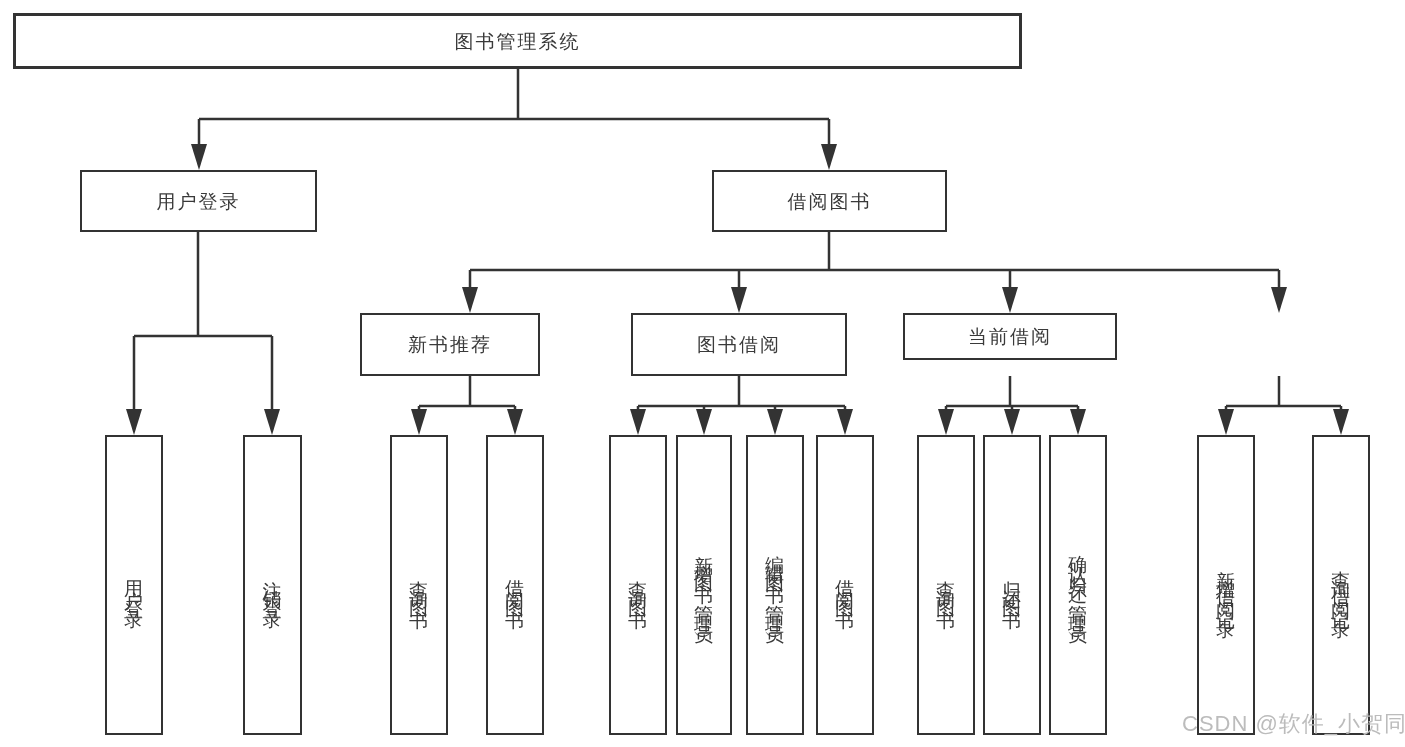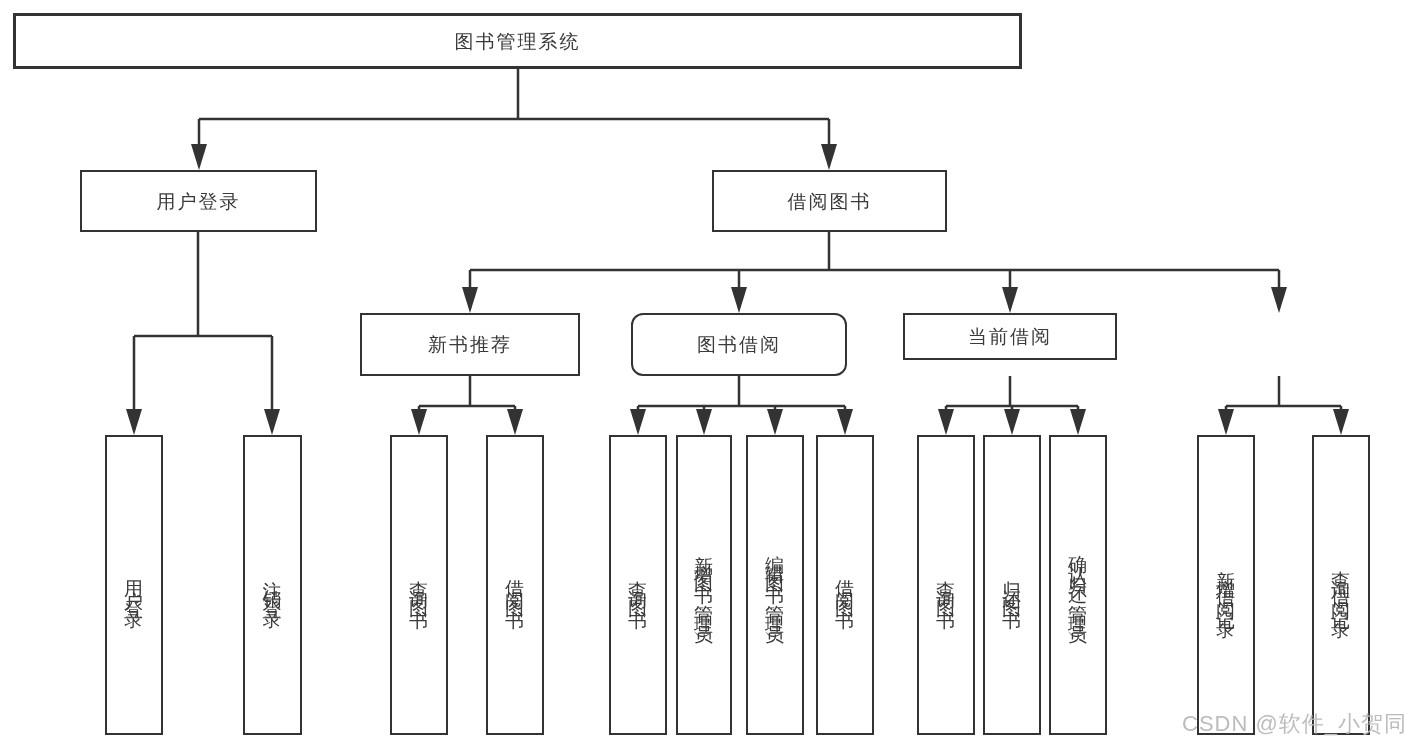--- a/index.html
+++ b/index.html
@@ -110,24 +110,24 @@
     <span>图书管理系统</span>
   </div>
 
   <div class="box" style="left:80px; top:170px; width:237px; height:62px;">
     <span>用户登录</span>
   </div>
   <div class="box" style="left:712px; top:170px; width:235px; height:62px;">
     <span>借阅图书</span>
   </div>
 
-  <div class="box" style="left:360px; top:313px; width:220px; height:63px;">
+  <div class="box" style="left:360px; top:313px; width:180px; height:63px;">
     <span>新书推荐</span>
   </div>
-  <div class="box" style="left:631px; top:313px; width:216px; height:63px;border-radius:12px;">
+  <div class="box" style="left:631px; top:313px; width:216px; height:63px;">
     <span>图书借阅</span>
   </div>
   <div class="box" style="left:903px; top:313px; width:214px; height:47px;">
     <span>当前借阅</span>
   </div>
 
   <div class="box leaf" style="left:105px; top:435px; width:58px; height:300px;">
     <span>用户登录</span>
   </div>
   <div class="box leaf" style="left:243px; top:435px; width:59px; height:300px;">

